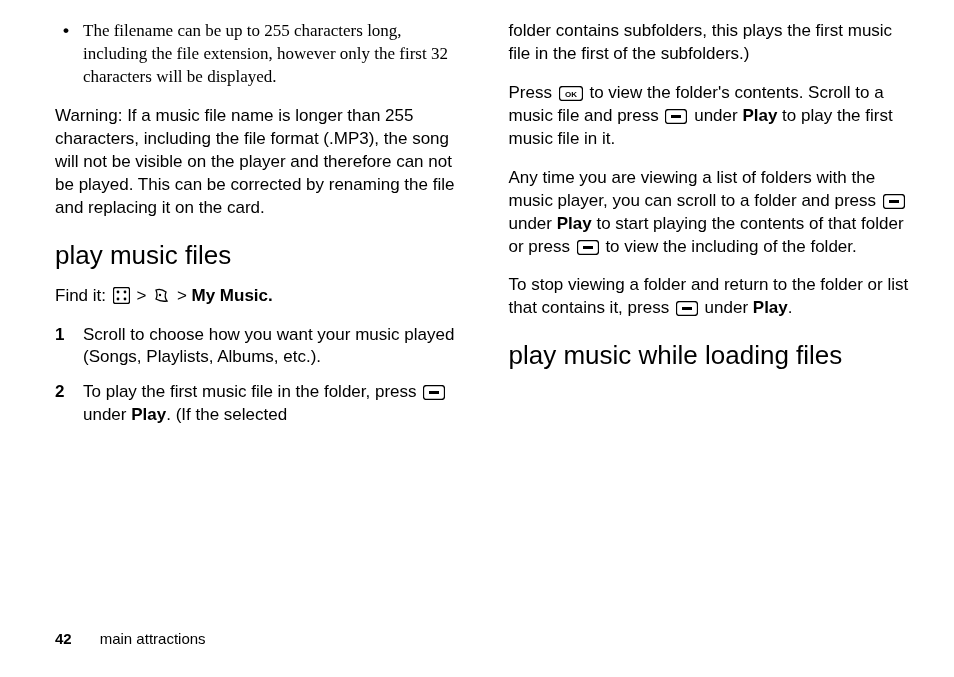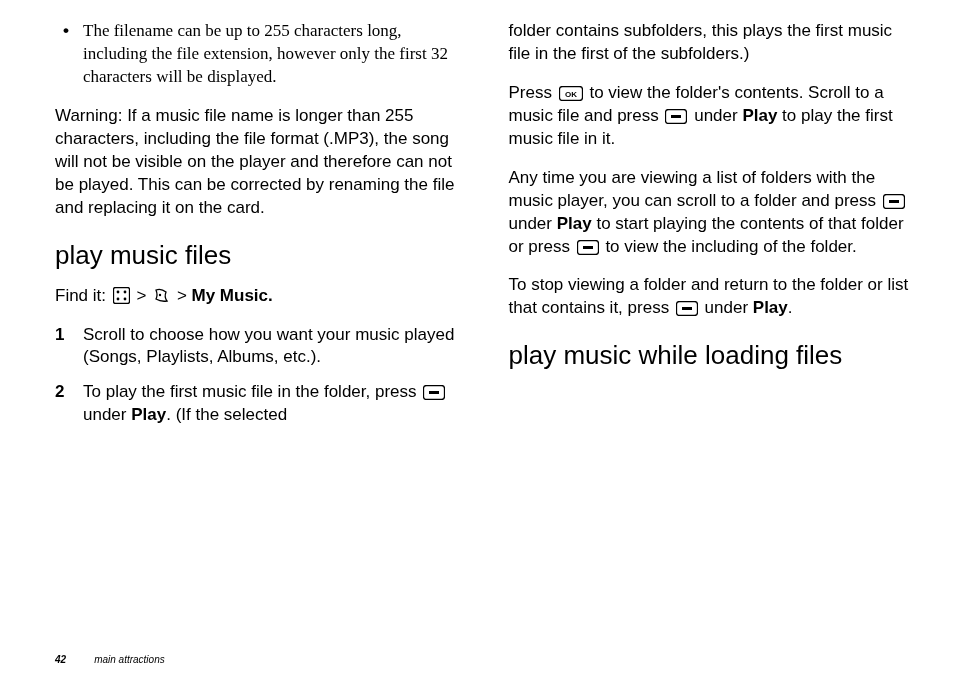--- a/index.html
+++ b/index.html
@@ -52,23 +52,22 @@
   h2.section {
     font-size: 26px;
     font-weight: normal;
     margin: 18px 0 12px 0;
   }
   .bold { font-weight: normal; }
   .cond { font-family: 'Arial Narrow', Arial, sans-serif; font-stretch: condensed; font-weight: bold; }
   .footer {
     position: absolute;
     left: 55px;
-    bottom: 12px;
-    font-size: 10px;
-    font-style: italic;
+    bottom: 30px;
+    font-size: 15px;
   }
   .footer .pn { font-weight: bold; margin-right: 28px; }
   svg.icon {
     display: inline-block;
     vertical-align: -3px;
     margin: 0 2px;
   }
 </style>
 </head>
 <body>

